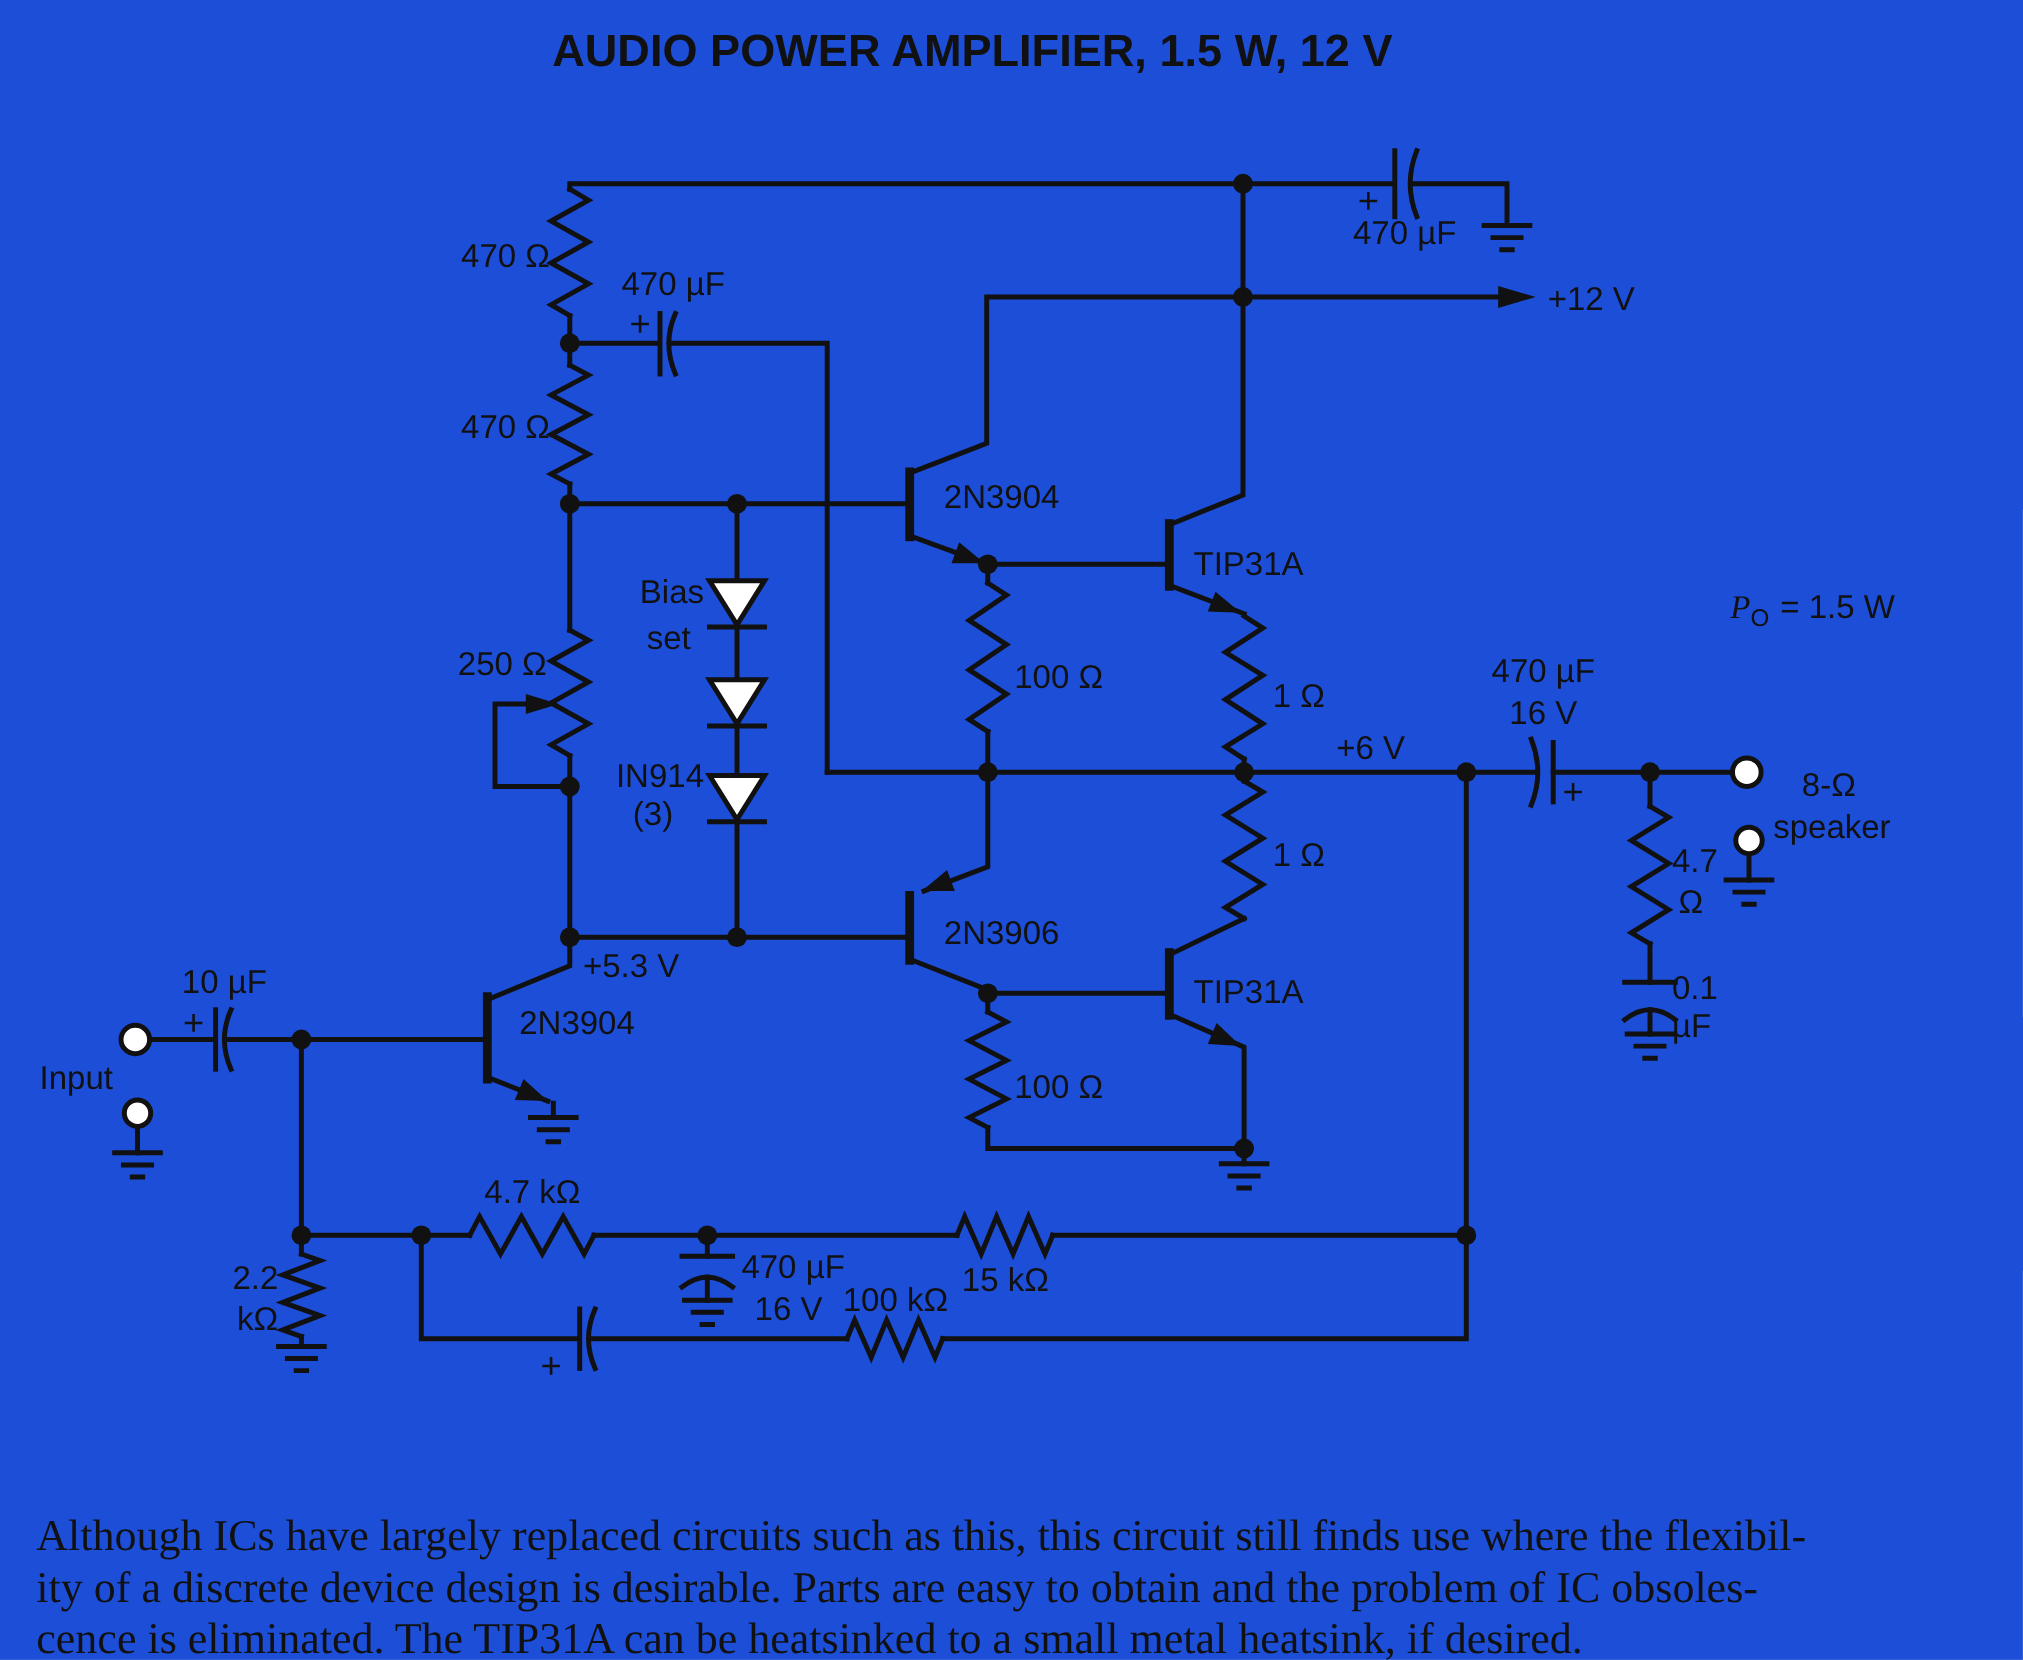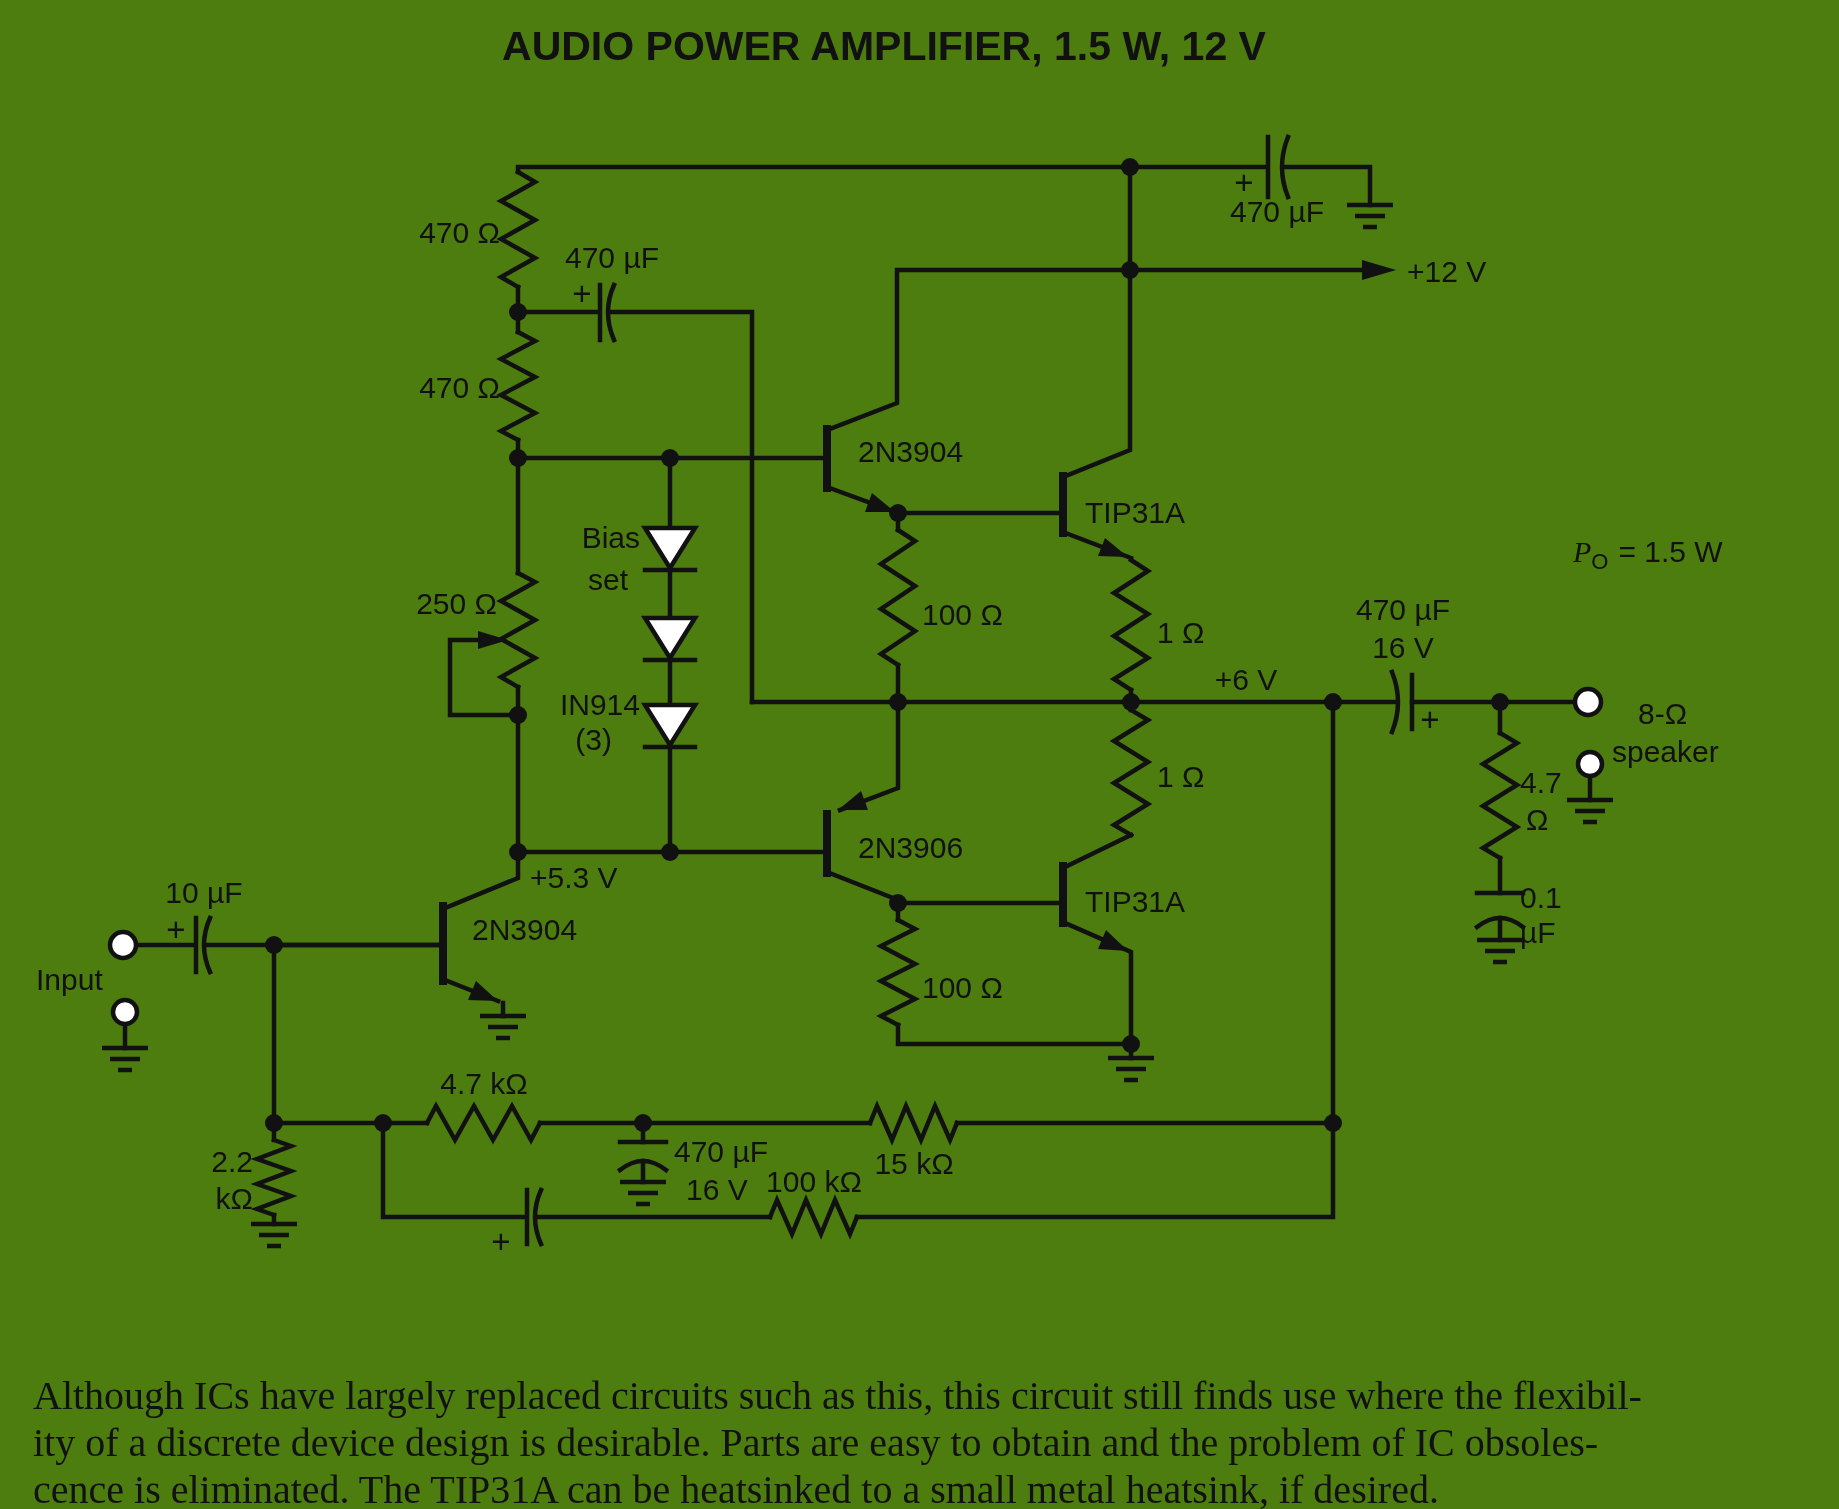--- a/index.html
+++ b/index.html
@@ -1,16 +1,16 @@
 <!DOCTYPE html>
 <html><head>
 <meta charset="utf-8">
 <style>
   html,body{margin:0;padding:0;background:#ffffff;}
-  .page{width:1839px;height:1509px;position:relative;background:#4d7c0f;}
+  .page{width:1839px;height:1509px;position:relative;background:#1d4ed8;}
   svg{display:block;}
   .wire{stroke:#111;stroke-width:4.5;fill:none;stroke-linecap:square;}
   .bar{stroke:#111;stroke-width:8;fill:none;stroke-linecap:butt;}
   .fillshape{fill:#111;stroke:none;}
   .hollow{fill:#fff;stroke:#111;stroke-width:4.5;}
   .dot{fill:#111;stroke:none;}
   .term{fill:#fff;stroke:#111;stroke-width:4.5;}
   .lbl{font-family:"Liberation Sans", sans-serif;font-size:30px;fill:#111;}
   .plus{font-family:"Liberation Sans", sans-serif;font-size:33px;fill:#111;}
   .title{font-family:"Liberation Sans", sans-serif;font-weight:bold;font-size:41px;fill:#111;}

